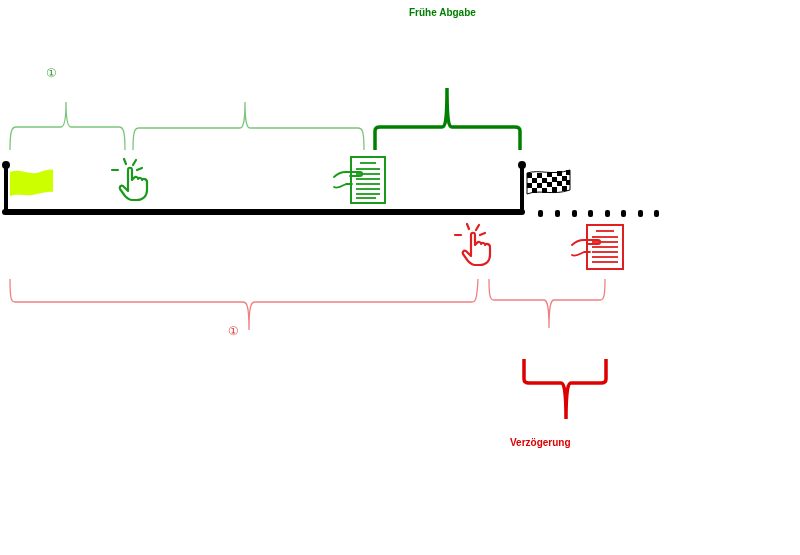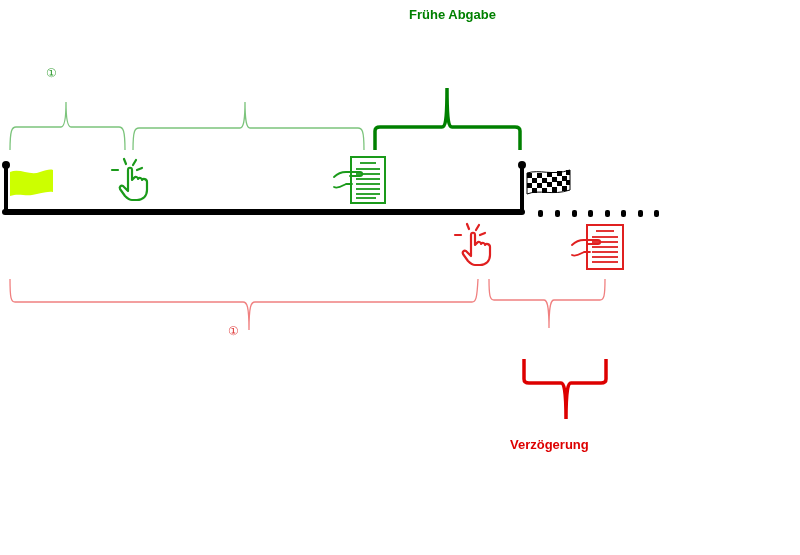--- a/index.html
+++ b/index.html
@@ -1,19 +1,19 @@
 <!DOCTYPE html>
 <html><head>
 <meta charset="utf-8">
 <style>
   html, body { margin: 0; padding: 0; background: #ffffff; }
   body { width: 800px; height: 555px; position: relative; overflow: hidden;
          font-family: "Liberation Sans", sans-serif; }
   svg { position: absolute; left: 0; top: 0; }
-  .label { position: absolute; font-weight: bold; font-size: 13px; white-space: nowrap; }
+  .label { position: absolute; font-weight: bold; font-size: 10px; white-space: nowrap; }
   .marker { position: absolute; font-size: 12px; white-space: nowrap; }
 </style>
 </head>
 <body>
 
 <svg width="800" height="555" viewBox="0 0 800 555">
 
   <path d="M10,150 C10,130 12,127 16,127 L61,127 C64,127 66,122 66,102 C66,122 68,127 71,127 L119,127 C123,127 125,130 125,150" fill="none" stroke="#7cc47c" stroke-width="1.3"></path>
   <path d="M133,150 C133,130 135,128 139,128 L240,128 C243,128 245,123 245,102 C245,123 247,128 250,128 L358,128 C362,128 364,130 364,150" fill="none" stroke="#7cc47c" stroke-width="1.3"></path>
 

